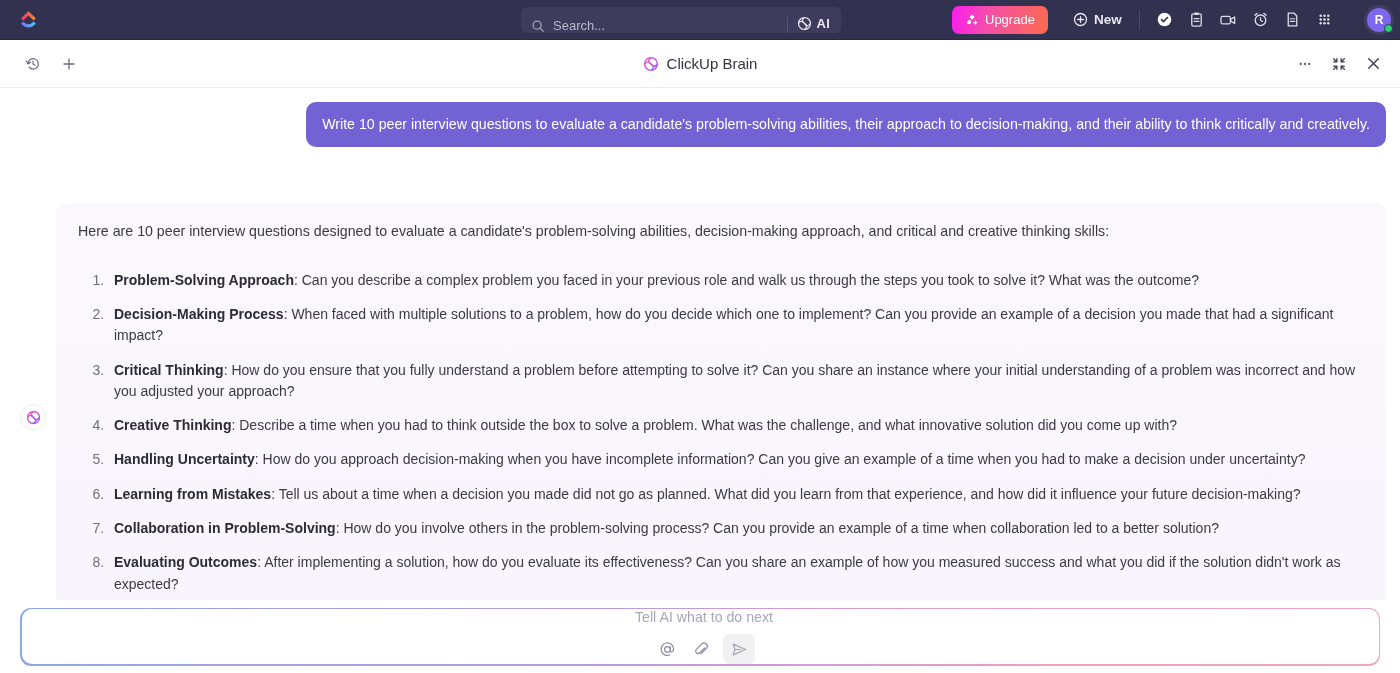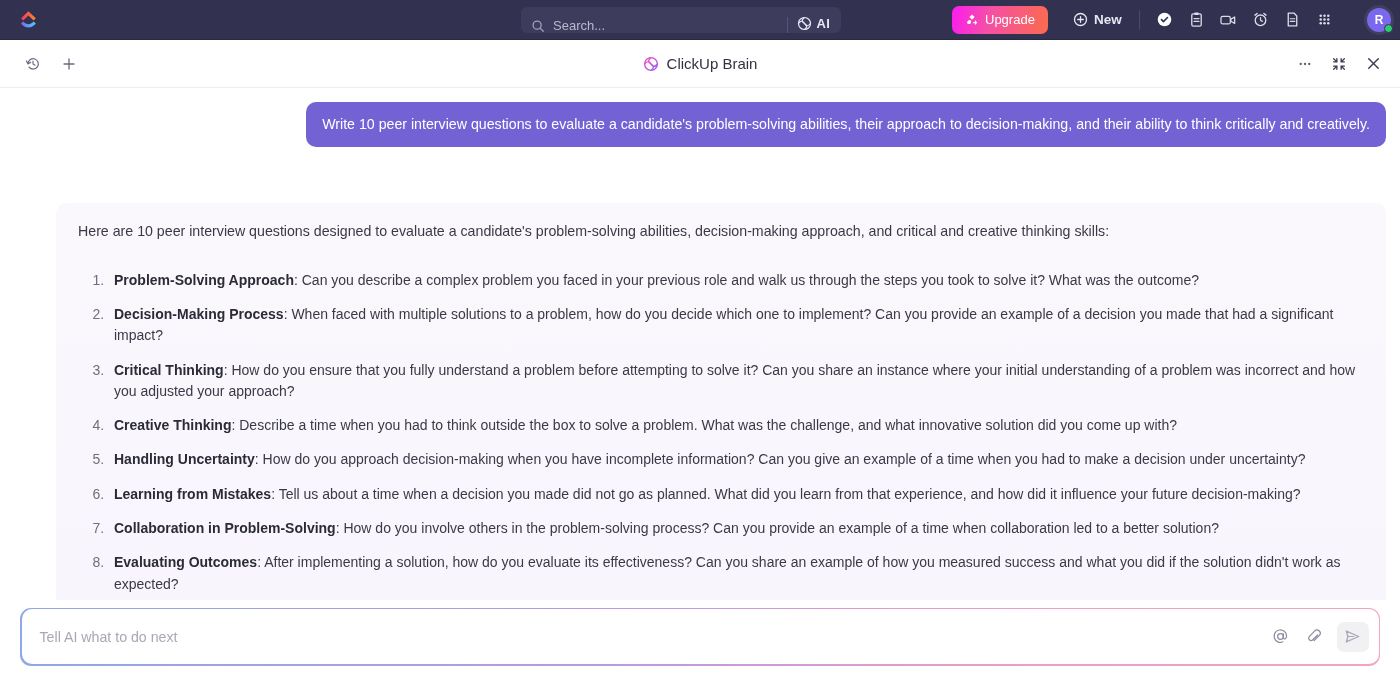--- a/index.html
+++ b/index.html
@@ -224,21 +224,21 @@
     background: #7262d4;
     color: #ffffff;
     border-radius: 10px;
     padding: 12px 16px;
     font-size: 14.2px;
     line-height: 1.45;
   }
 
   .ai-row {
     display: flex;
-    align-items: flex-end;
+    align-items: center;
     gap: 10px;
     padding: 48px 14px 0 20px;
   }
   .ai-avatar {
     width: 26px; height: 26px;
     flex: 0 0 26px;
     border-radius: 50%;
     background: #ffffff;
     border: 1px solid #ececf3;
     display: flex; align-items: center; justify-content: center;
@@ -291,20 +291,21 @@
     background: linear-gradient(97deg, #8fa8e8 0%, #b79ae0 42%, #ef9ec6 75%, #f2a6bd 100%);
   }
   .composer-inner {
     width: 100%;
     height: 100%;
     border-radius: 10px;
     background: #ffffff;
     display: flex;
     align-items: center;
     padding: 0 10px 0 18px;
+    flex-direction: column;
   }
   .composer-placeholder {
     flex: 1;
     font-size: 14.2px;
     color: #a9a7b6;
   }
   .composer-actions {
     display: flex;
     align-items: center;
     gap: 6px;

